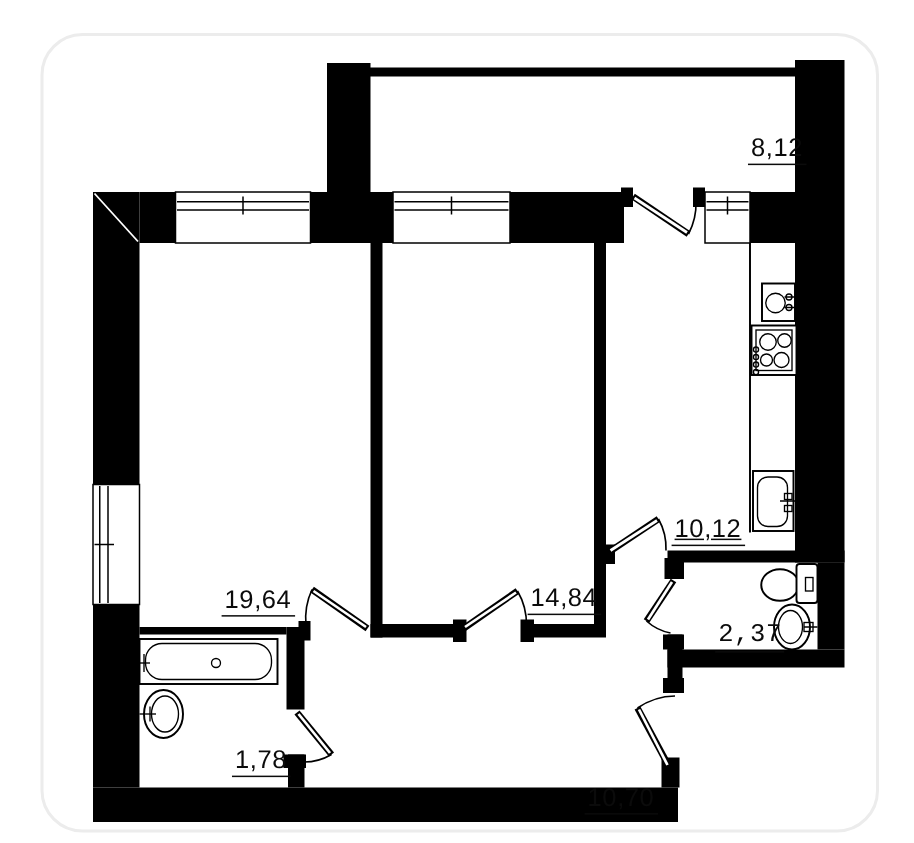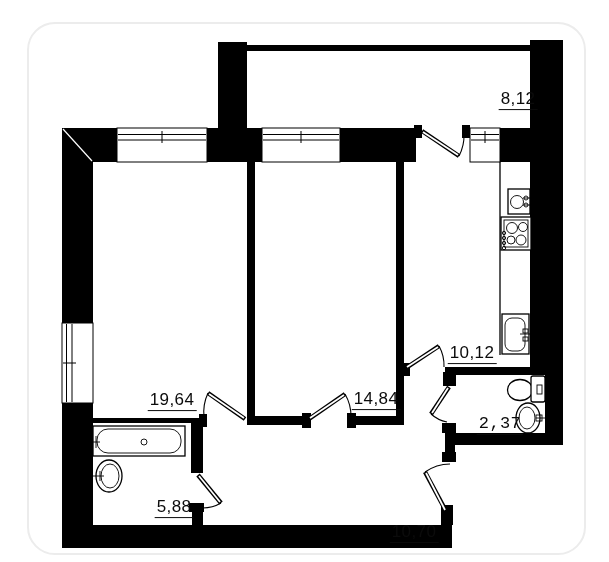--- a/index.html
+++ b/index.html
@@ -179,19 +179,19 @@
         <rect class="fixture" x="502" y="314" width="27" height="40"></rect>
         <rect class="fixthin" x="505" y="318" width="20" height="33" rx="7"></rect>
         <line class="fixthin" x1="520" y1="334" x2="530" y2="334"></line>
         <rect class="fixthin" x="523" y="329" width="5" height="4"></rect>
         <rect class="fixthin" x="523" y="337" width="5" height="4"></rect>
       </g>
     </g>
   </svg>
 
   <div class="room-label" style="left:506px;top:100px;margin-left:12px;">8,12</div>
-  <div class="room-label" style="left:472px;top:354px;">10,12</div>
+  <div class="room-label" style="left:472px;top:354px;text-decoration:underline;">10,12</div>
   <div class="room-label" style="left:172px;top:401px;">19,64</div>
   <div class="room-label" style="left:376px;top:400px;text-align:center;">14,84</div>
   <div class="room-label" style="left:500px;top:425px;font-family:Liberation Mono, monospace;">2,37</div>
-  <div class="room-label" style="left:174px;top:508px;">5,88</div>
+  <div class="room-label" style="left:174px;top:508px;">1,78</div>
   <div class="room-label" style="left:414px;top:533px;">10,70</div>
 </div>
 
 </body></html>

